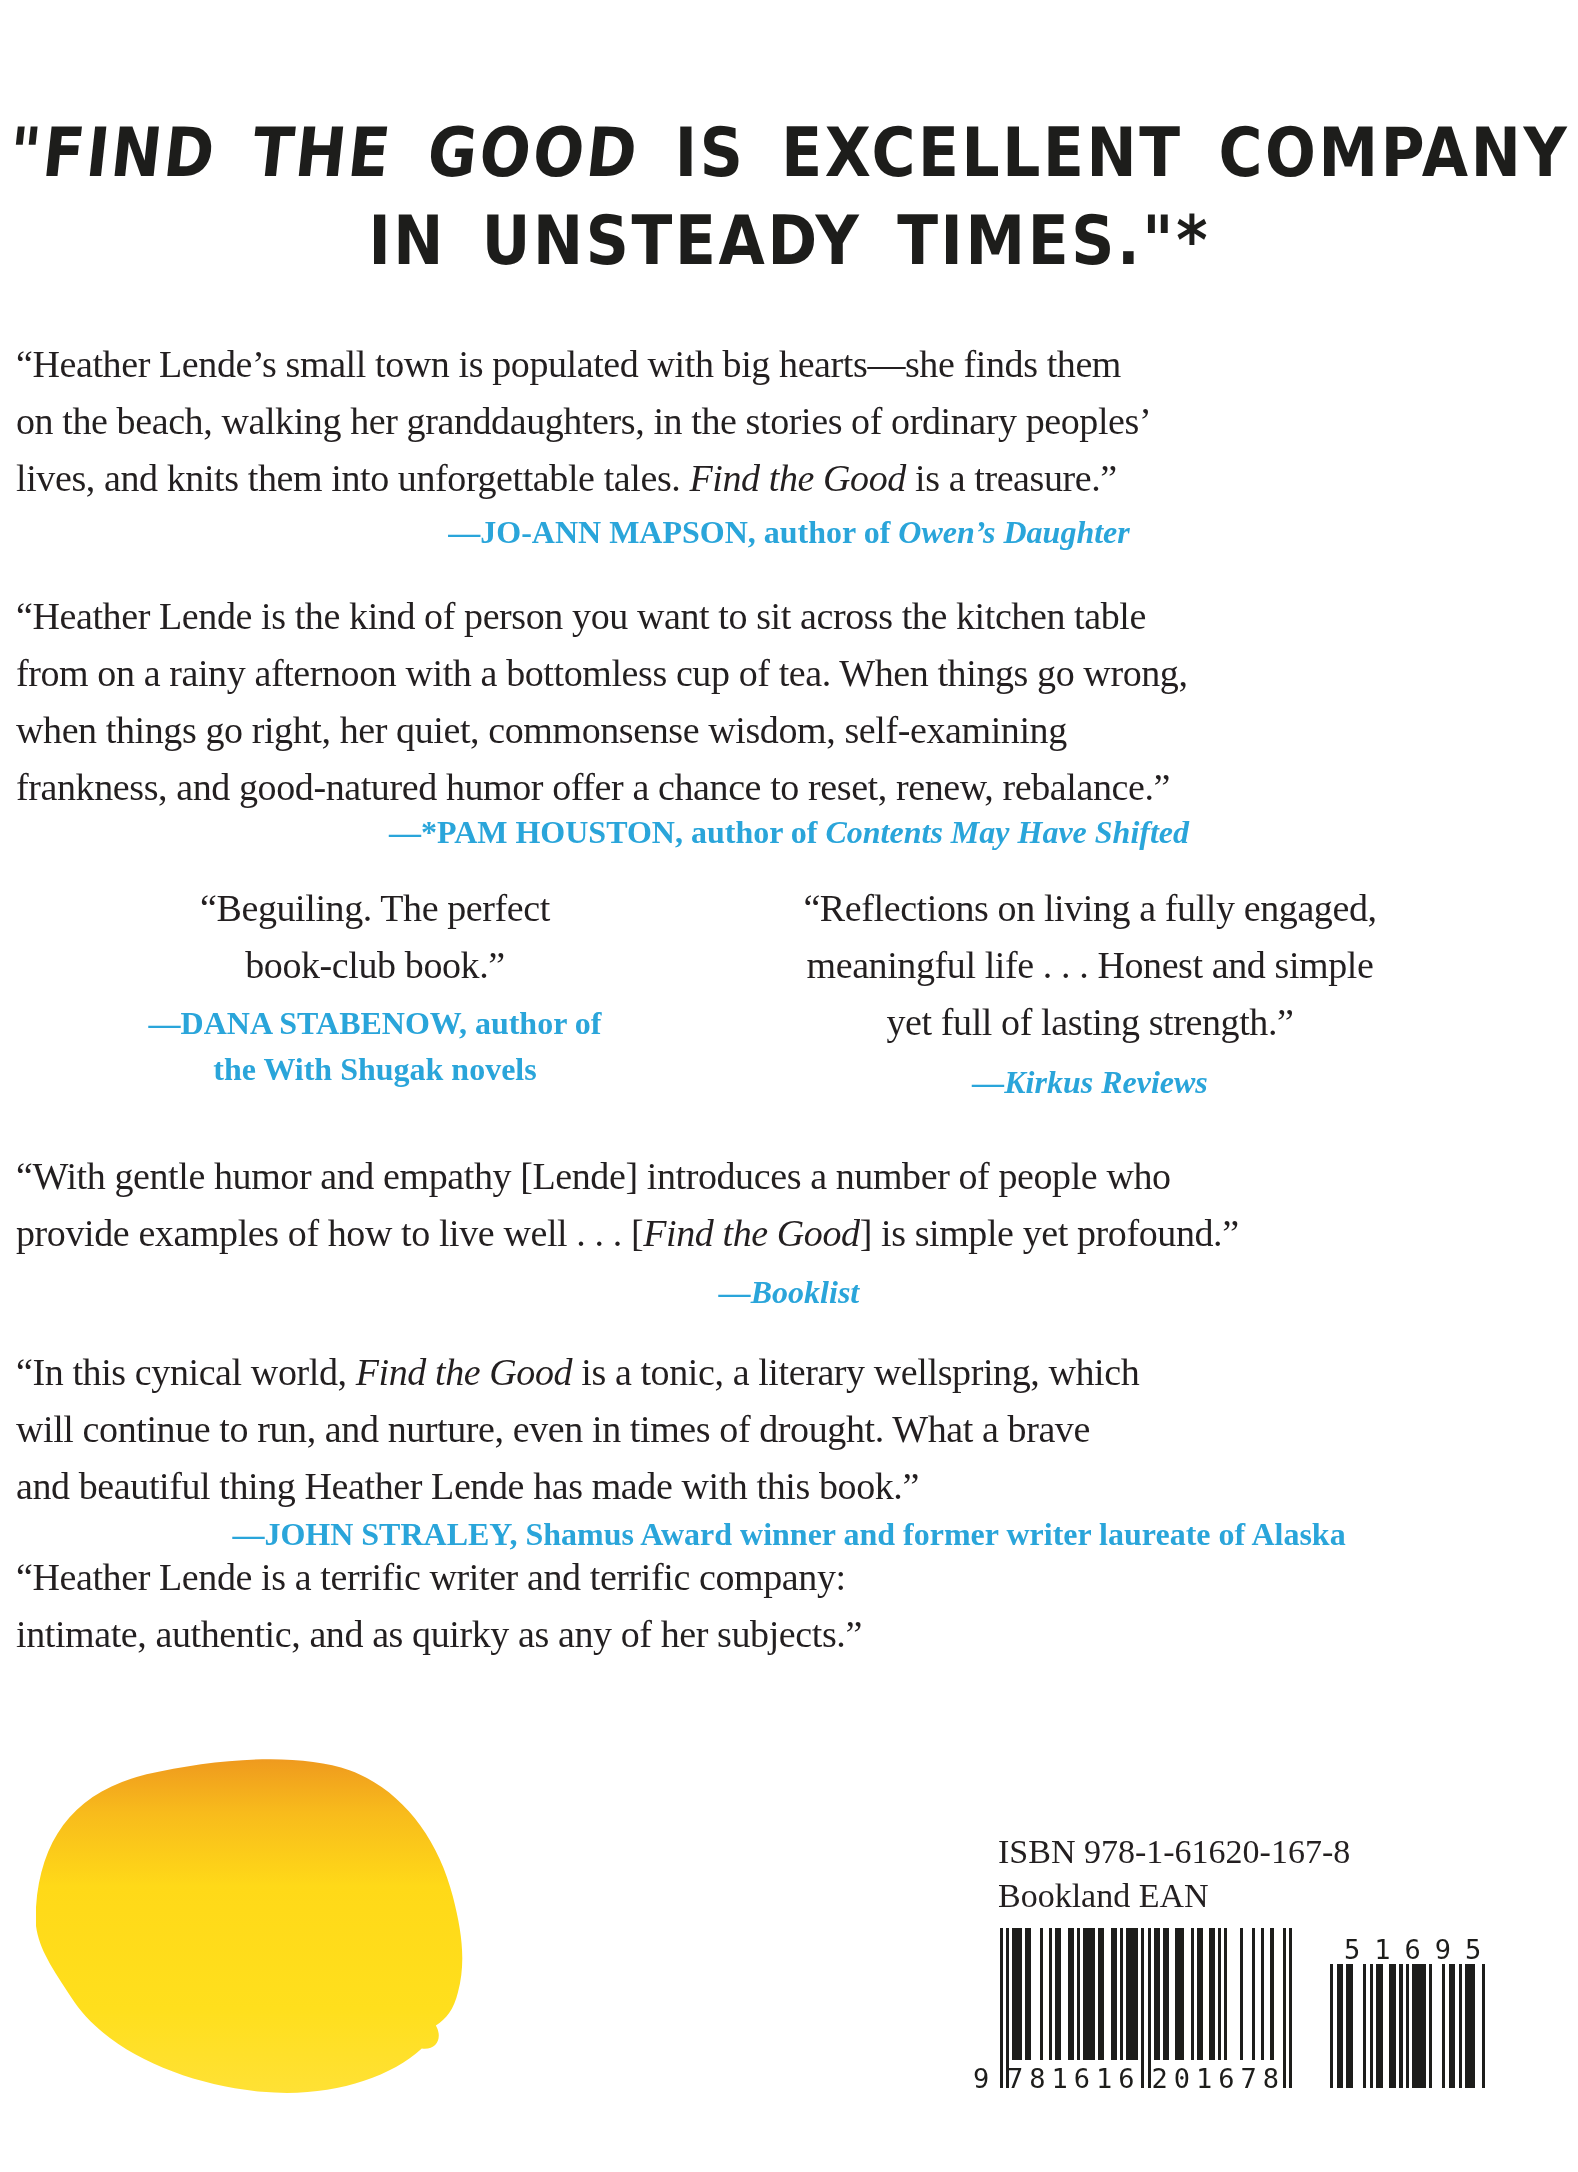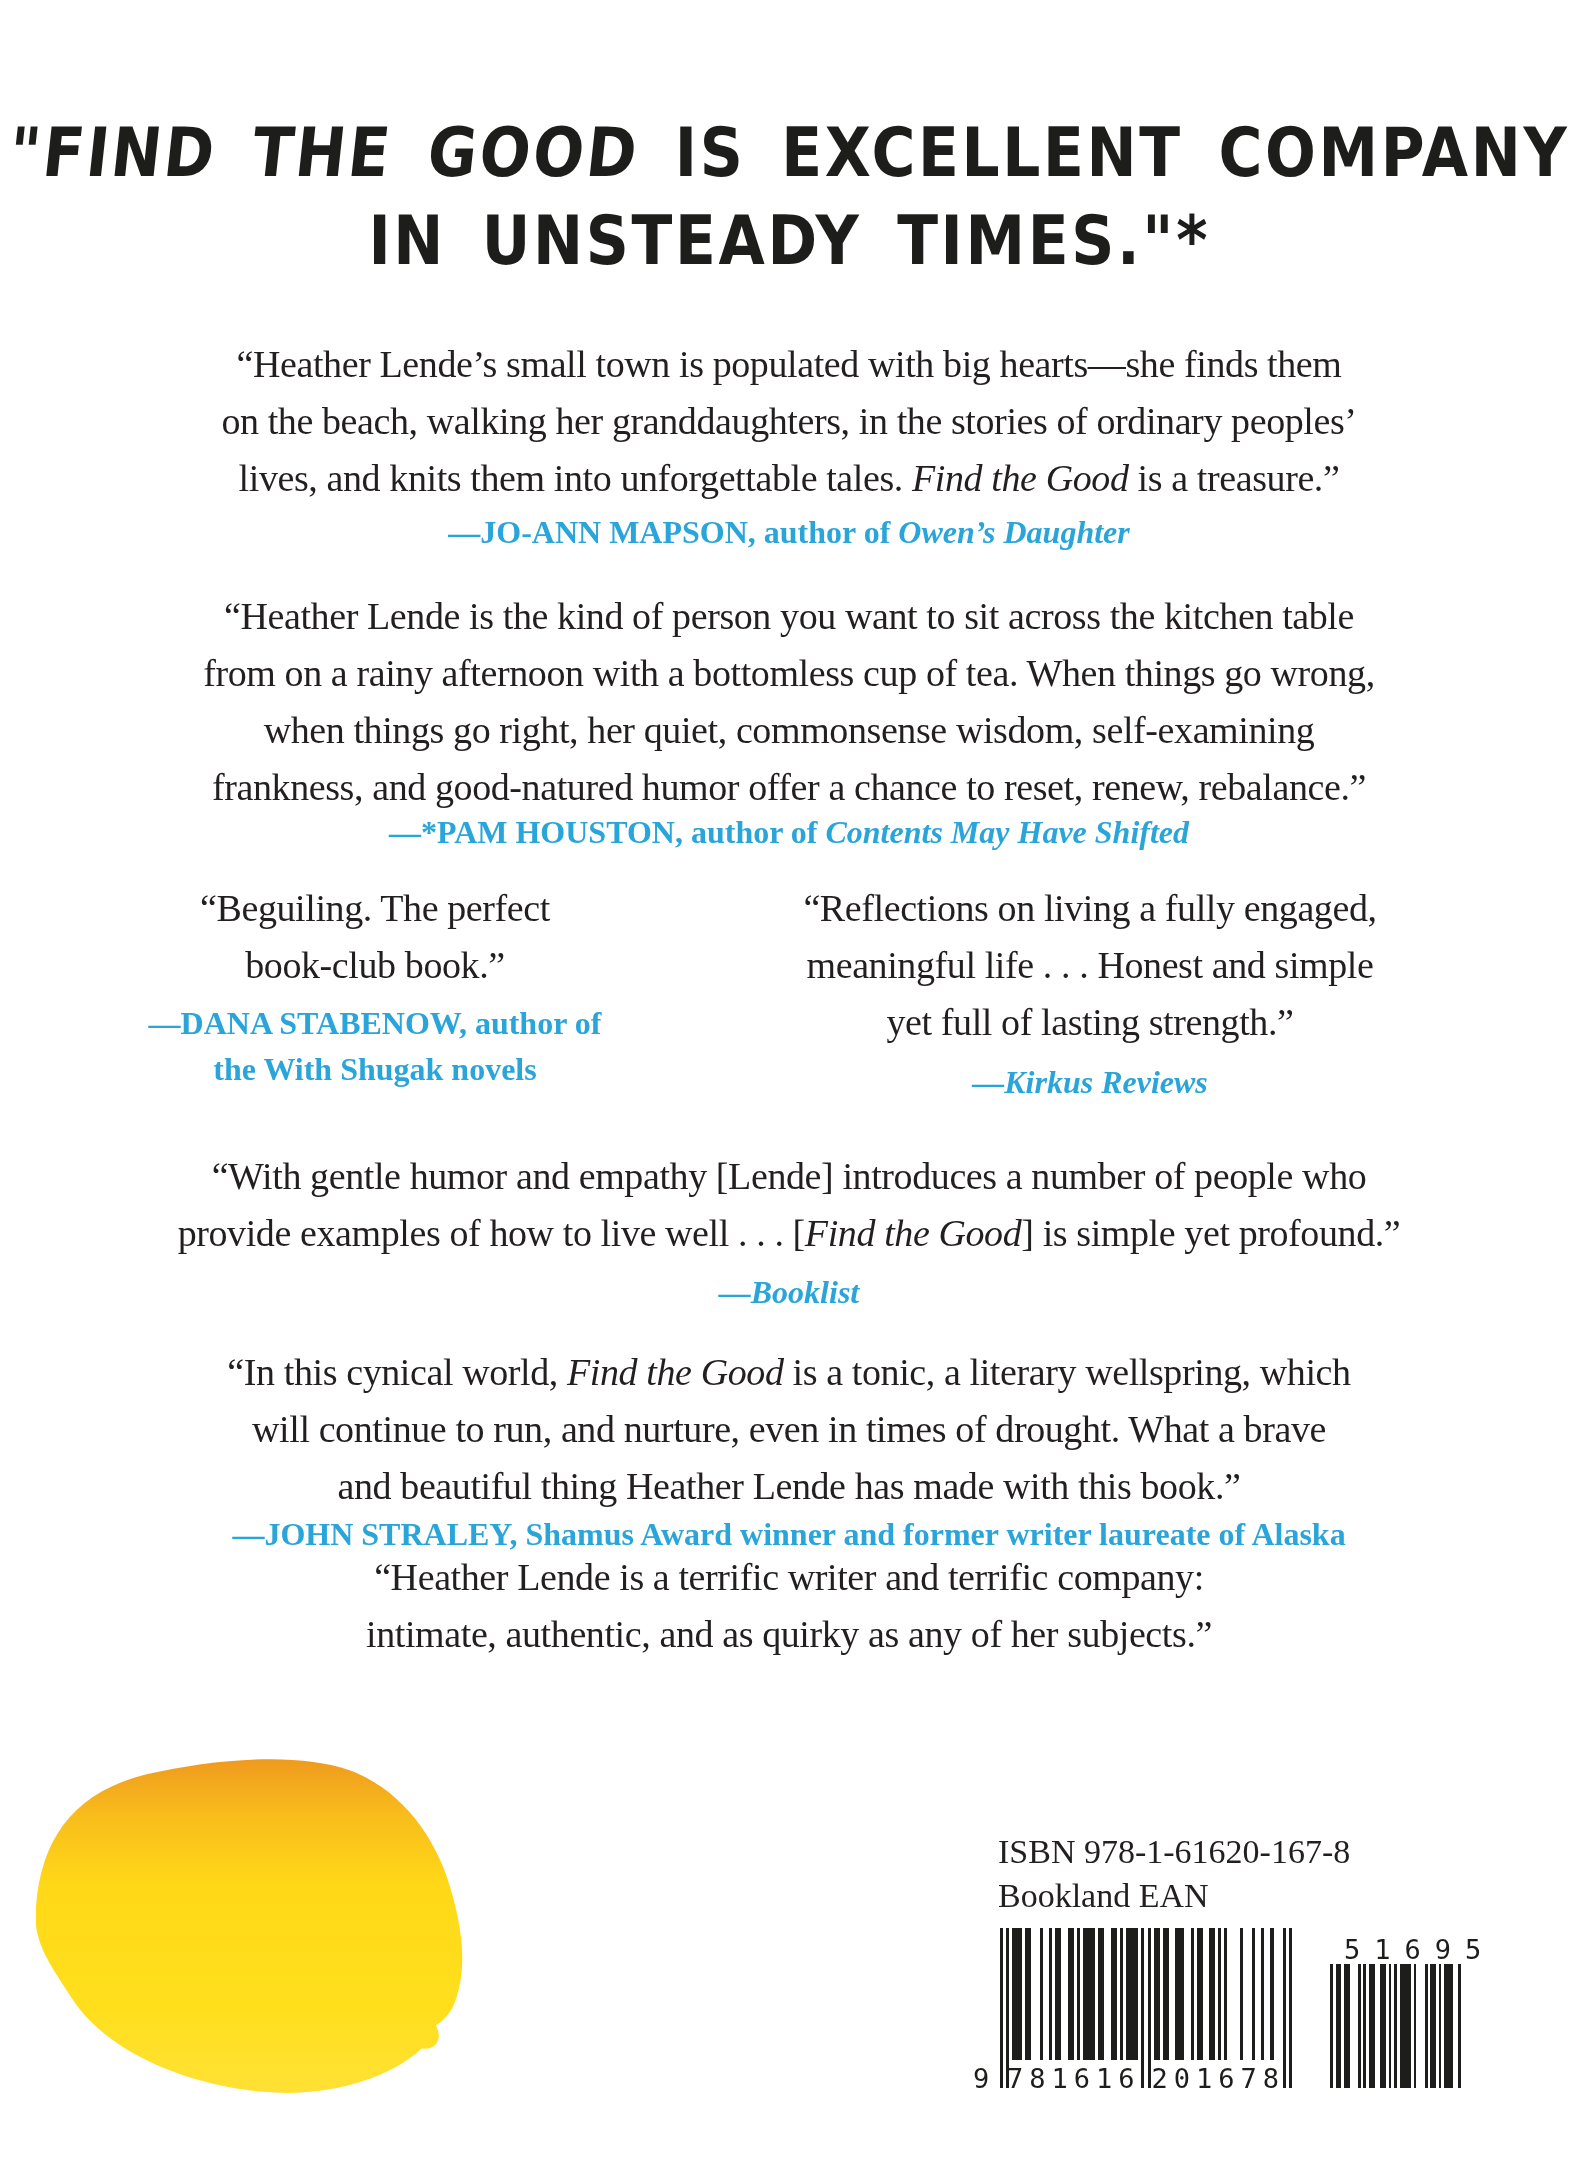--- a/index.html
+++ b/index.html
@@ -18,21 +18,21 @@
     display:inline-block;
     font-family:"DejaVu Sans", sans-serif;
     font-weight:700;
     font-size:68px;
     letter-spacing:3px;
     word-spacing:14px;
     transform:scaleX(0.88);
   }
   .hl-title{font-style:normal;display:inline-block;transform:skewX(-7deg);}
   
-  .quote{position:absolute;left:0;right:0;text-align:center;}
+  .quote{position:absolute;left:0;right:0;padding-left:16px;}
   .qline{
     font-size:38px;line-height:57px;letter-spacing:-0.4px;
     white-space:nowrap;
   }
   .qline em{font-style:italic;}
   .attr{
     position:absolute;left:0;right:0;text-align:center;
     color:var(--accent-blue,#2aa5da);
     font-weight:700;font-size:32px;line-height:40px;white-space:nowrap;
   }
@@ -44,21 +44,21 @@
   .col-right .attr-static{margin-top:8px;}
   
   .lemon{position:absolute;left:36px;top:1756px;width:430px;height:342px;}
   
   .isbn-block{
     position:absolute;left:998px;top:1830px;
     font-size:34px;line-height:44px;text-align:left;color:#231f20;
   }
   .barcode{position:absolute;background:#fff;}
   .barcode-main{left:1000px;top:1928px;width:292px;height:160px;}
-  .barcode-supp{left:1330px;top:1934px;width:131px;height:154px;}
+  .barcode-supp{left:1330px;top:1934px;width:155px;height:154px;}
   .bars{position:absolute;left:0;right:0;top:0;bottom:0;}
   .barcode-supp .bars{top:30px;}
   .bars i{position:absolute;top:0;bottom:0;background:#1d1d1b;}
   .bc-digits{
     font-family:"DejaVu Sans Mono", monospace;
     font-size:27px;color:#1d1d1b;
   }
   .bc-box{
     position:absolute;bottom:-6px;height:34px;background:#ffffff;
     display:flex;align-items:flex-end;justify-content:center;

